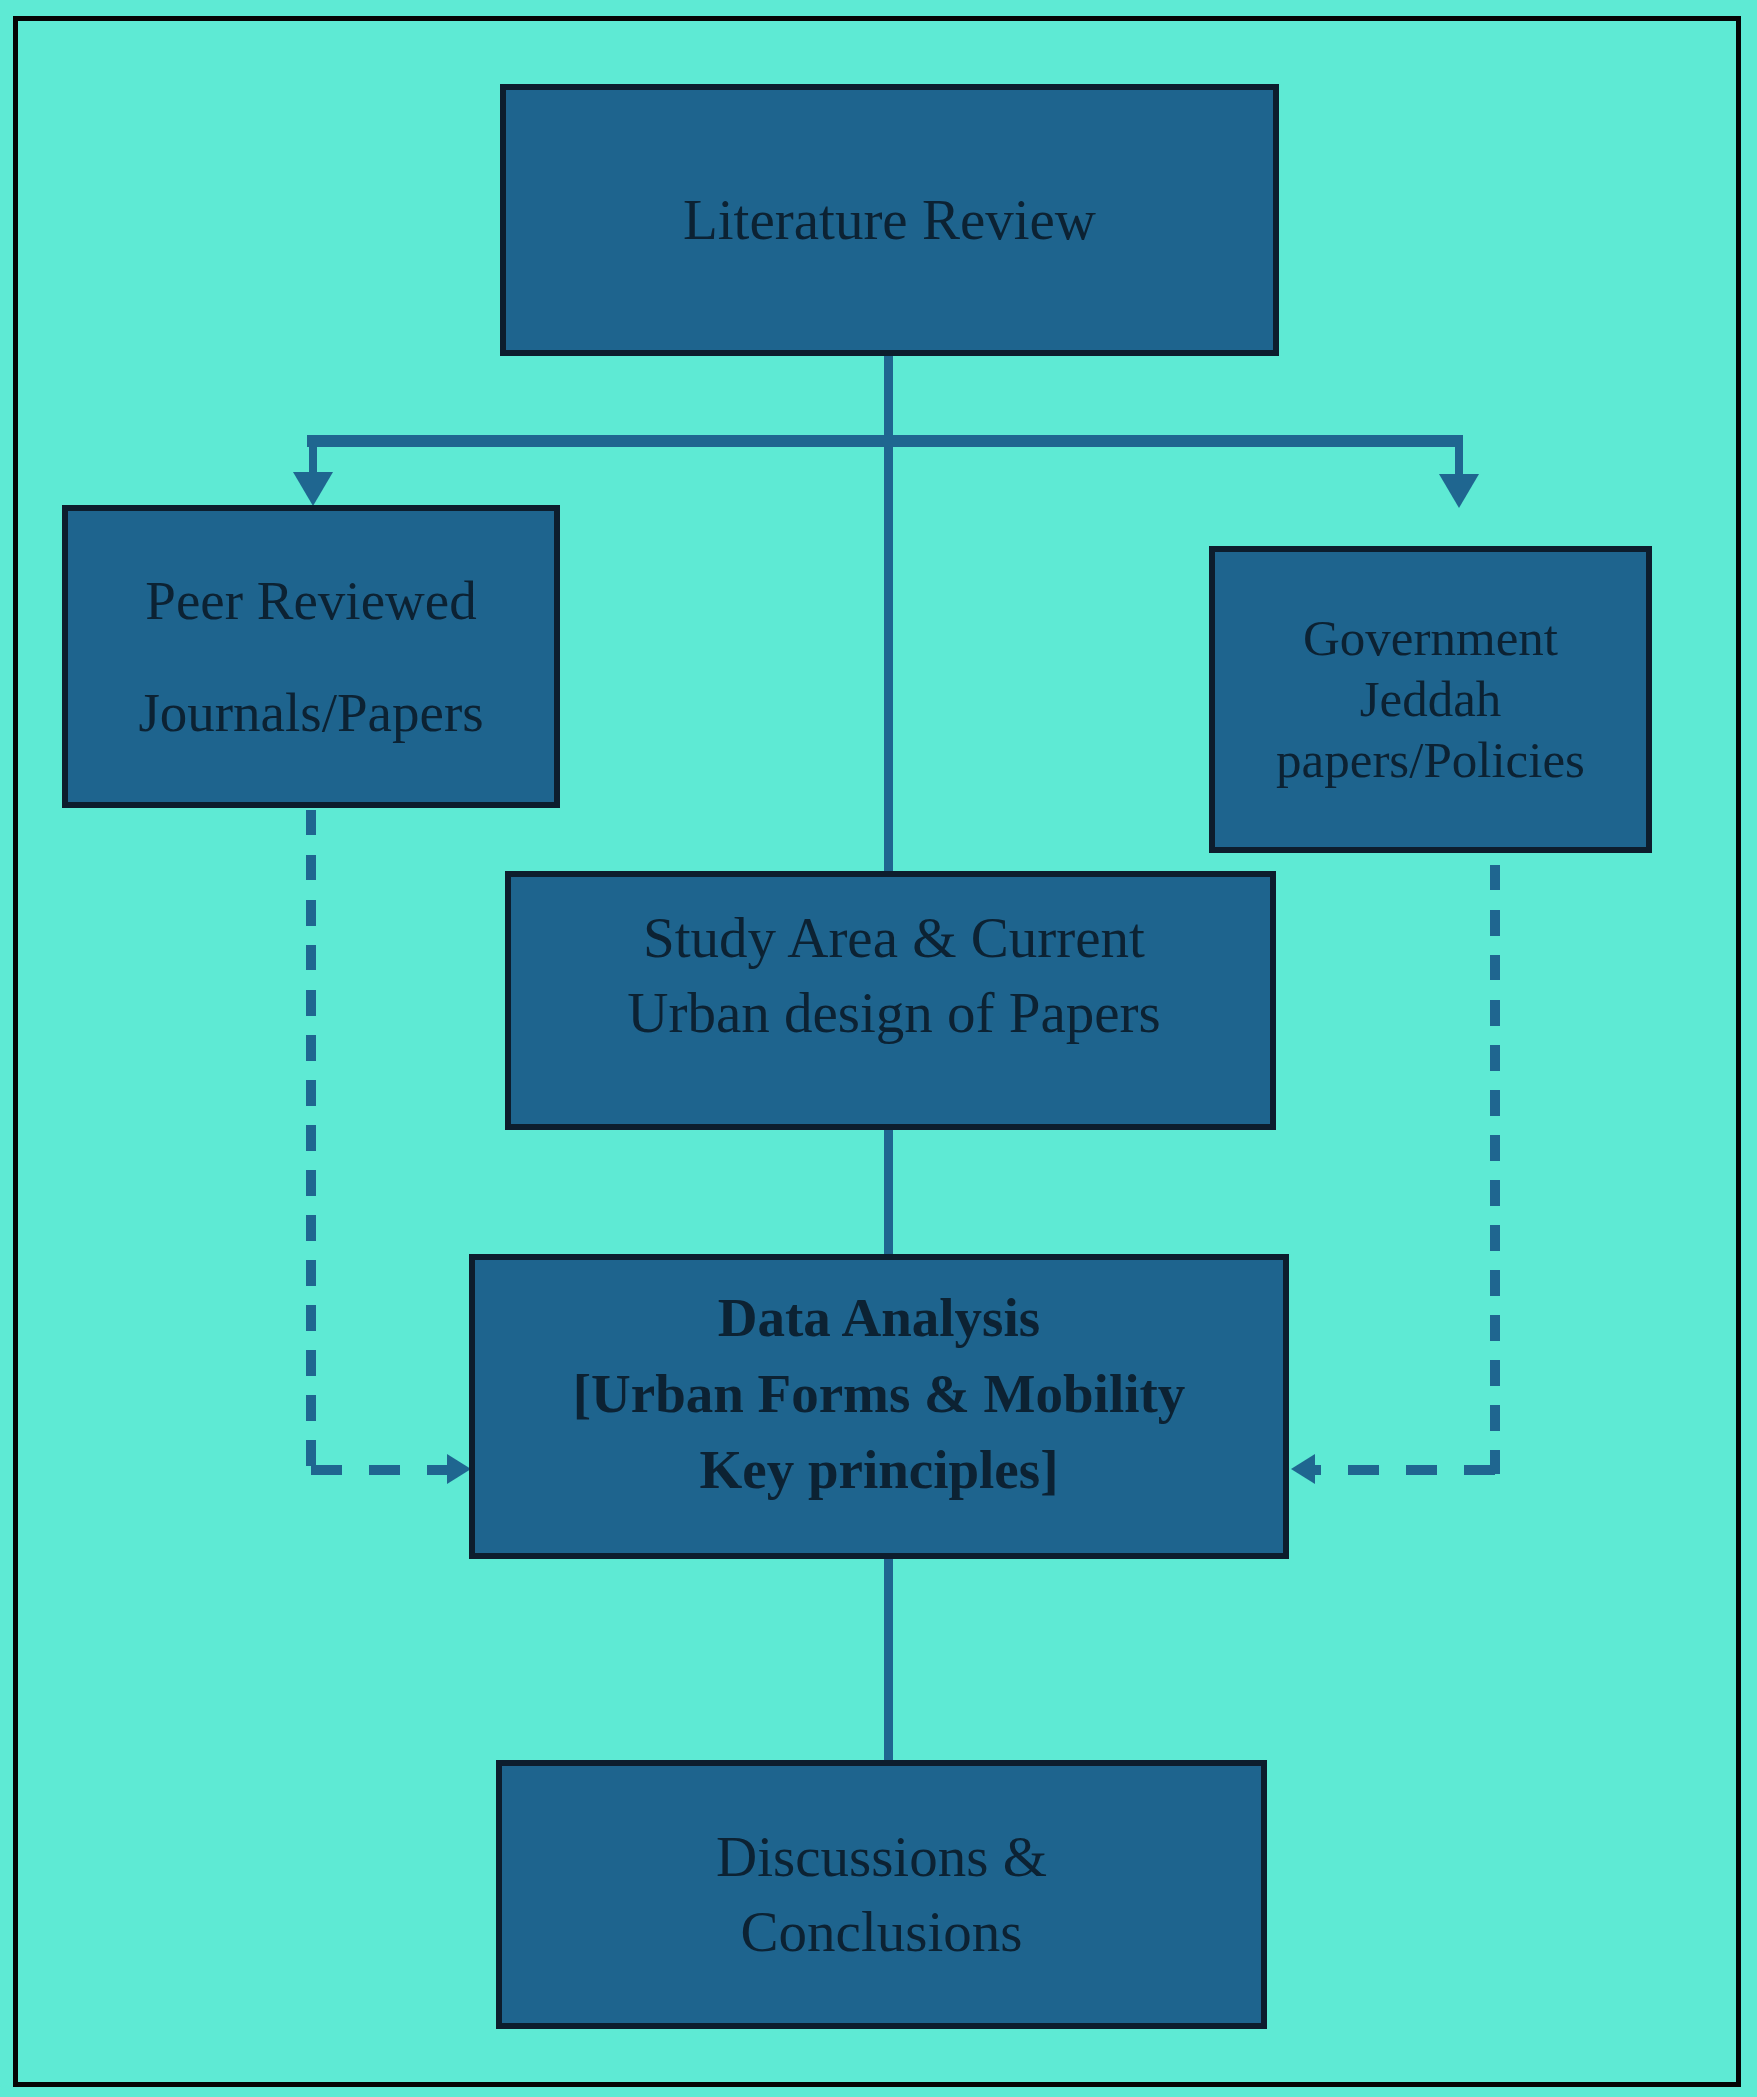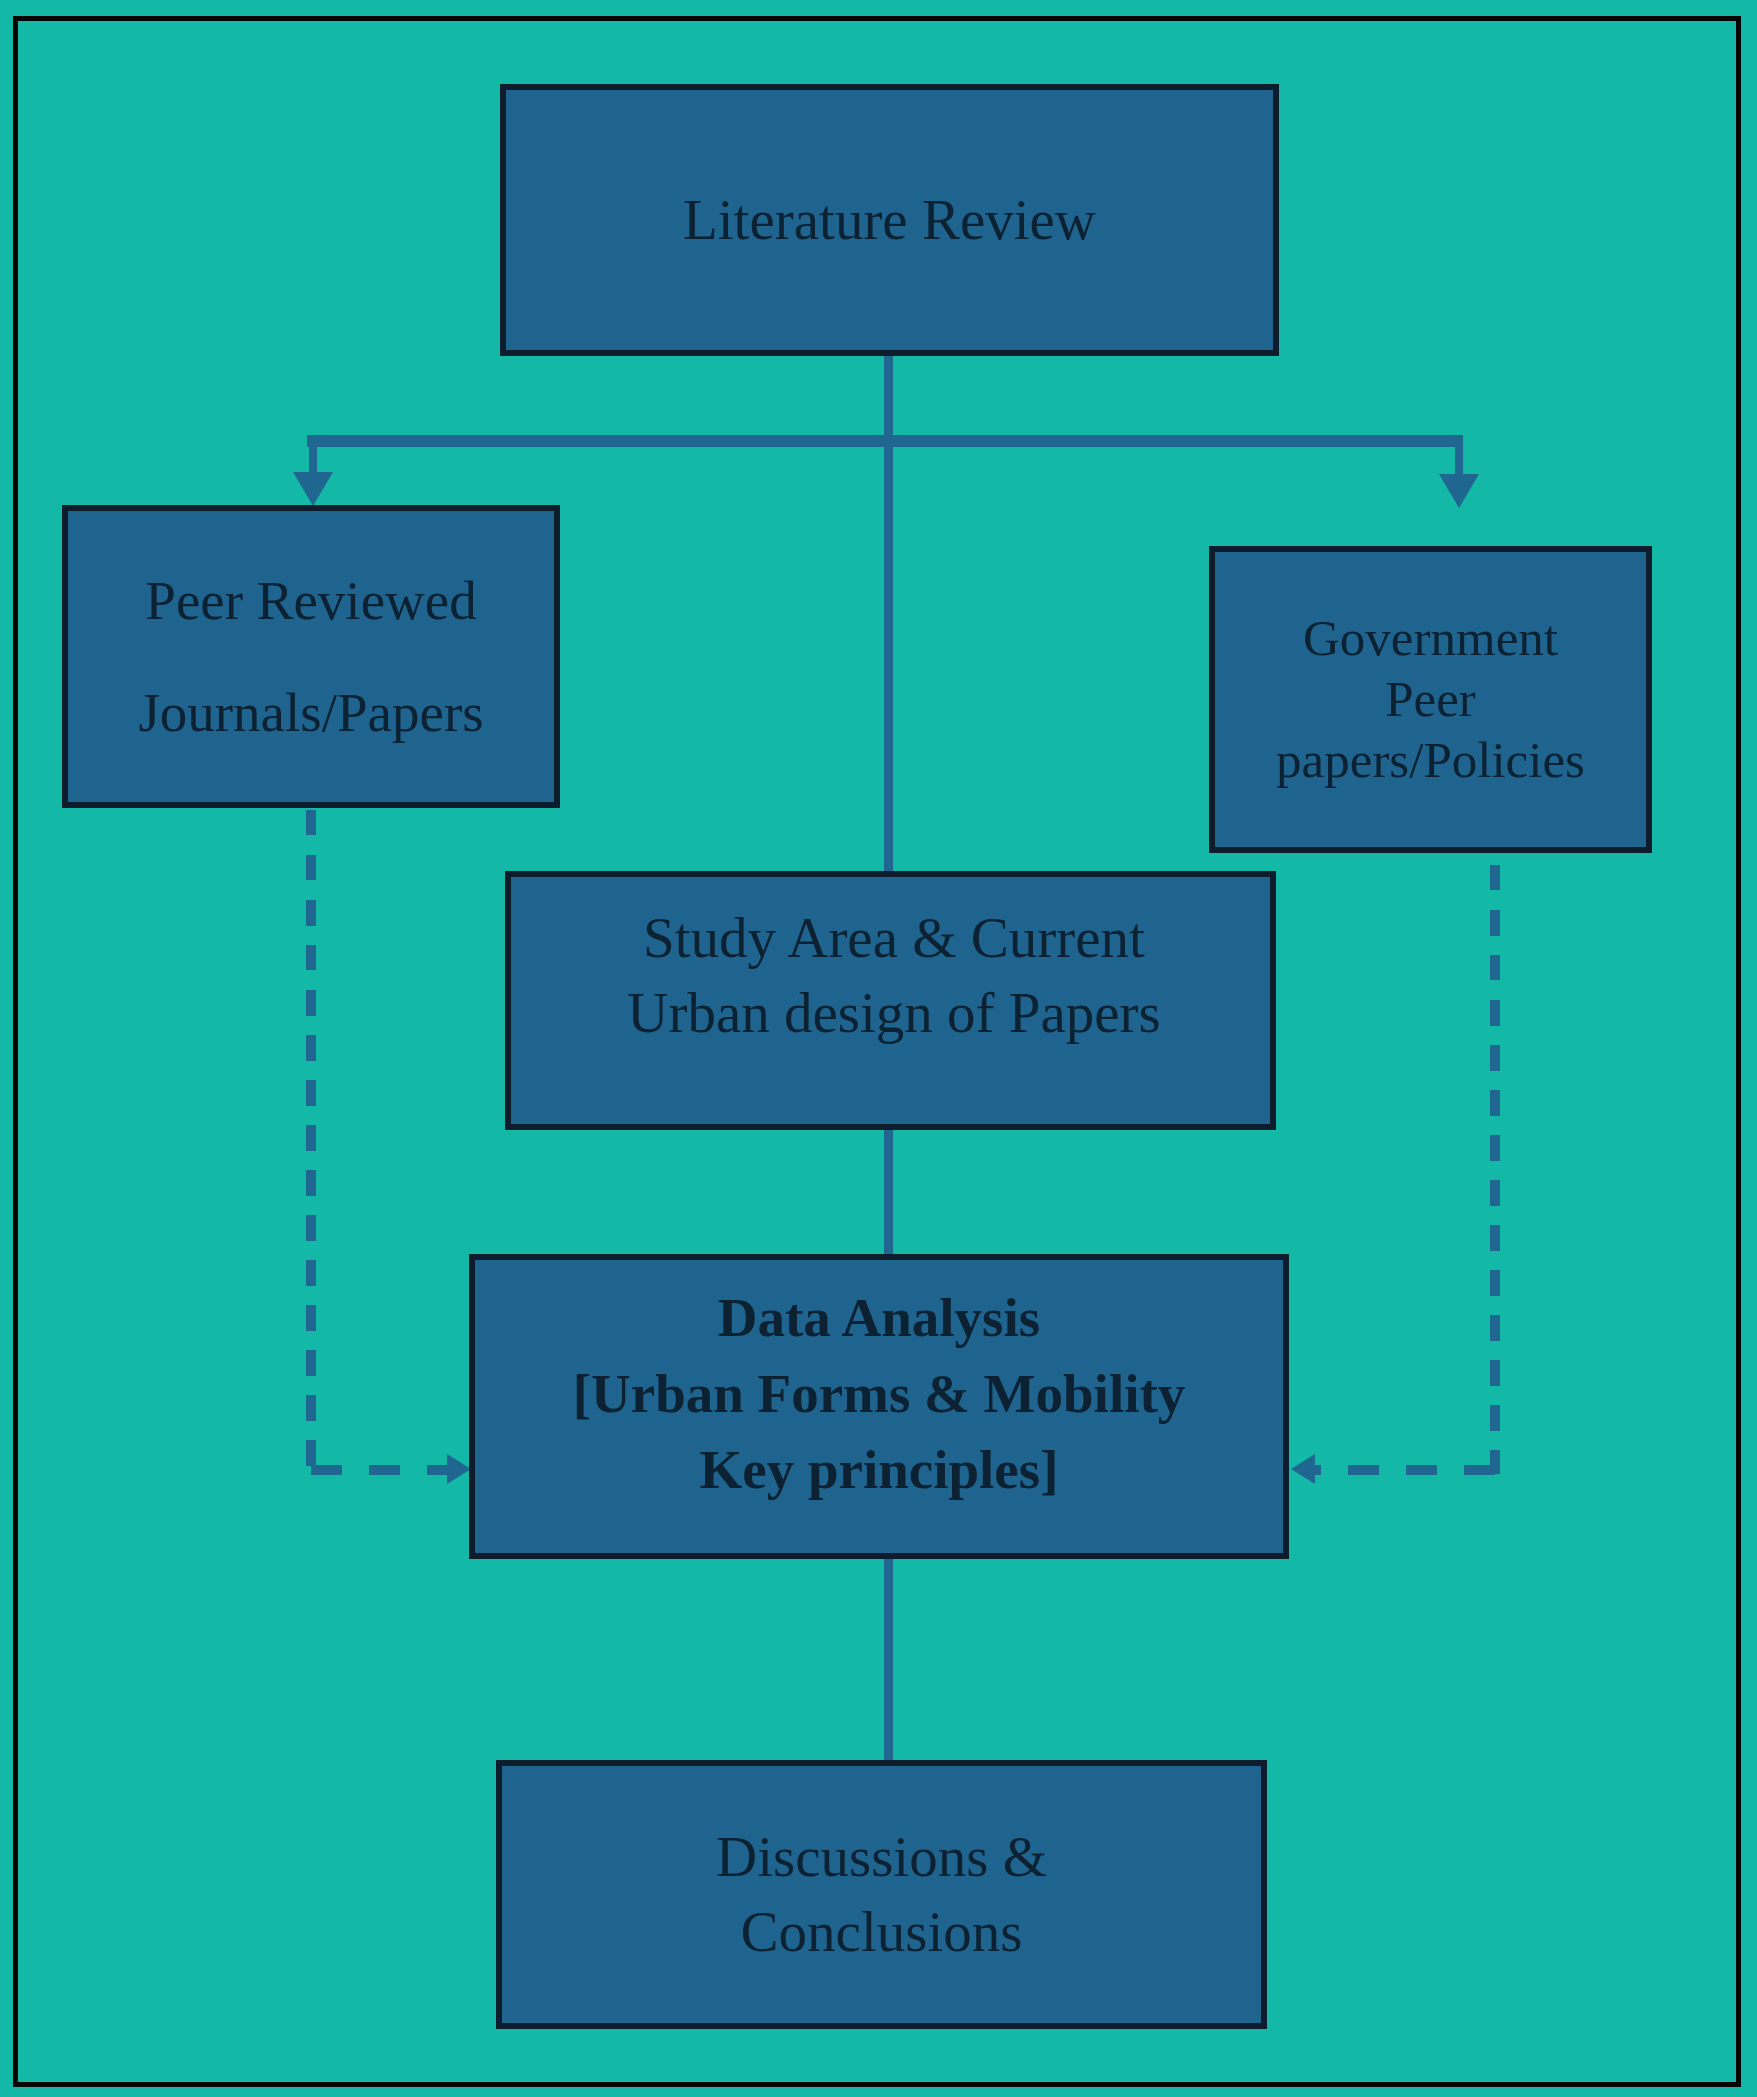--- a/index.html
+++ b/index.html
@@ -4,21 +4,21 @@
 <style>
   html, body {
     margin: 0;
     padding: 0;
     background: #ffffff;
   }
   .canvas {
     position: relative;
     width: 1758px;
     height: 2097px;
-    background: #14b8a6;
+    background: #5eead4;
     overflow: hidden;
     font-family: "Liberation Serif", serif;
   }
   .frame {
     position: absolute;
     left: 12.8px;
     top: 15.6px;
     width: 1728px;
     height: 2071px;
     box-sizing: border-box;
@@ -131,21 +131,21 @@
     <span class="line">Literature Review</span>
   </div>
 
   <div class="node" id="node-peer">
     <span class="line">Peer Reviewed</span>
     <span class="line">Journals/Papers</span>
   </div>
 
   <div class="node" id="node-government">
     <span class="line">Government</span>
-    <span class="line">Peer</span>
+    <span class="line">Jeddah</span>
     <span class="line">papers/Policies</span>
   </div>
 
   <div class="node" id="node-study">
     <span class="line">Study Area &amp; Current</span>
     <span class="line">Urban design of Papers</span>
   </div>
 
   <div class="node" id="node-data">
     <span class="line">Data Analysis</span>

